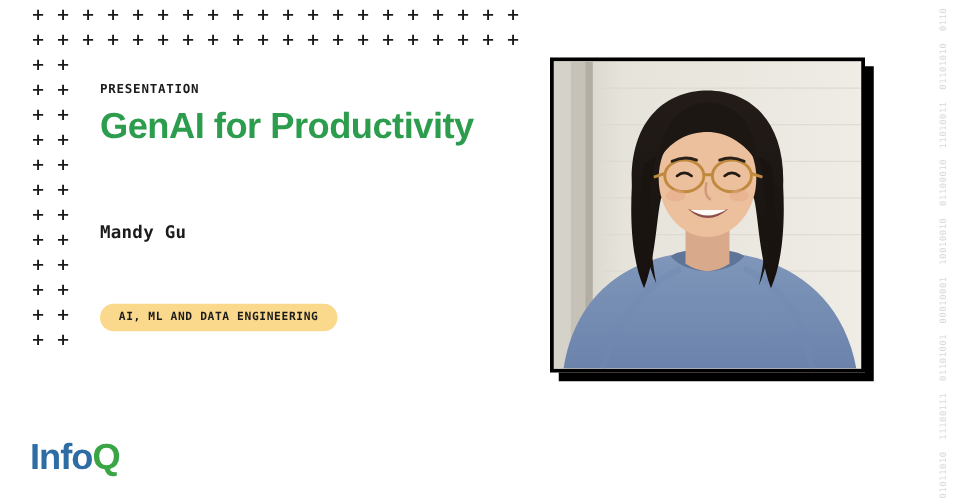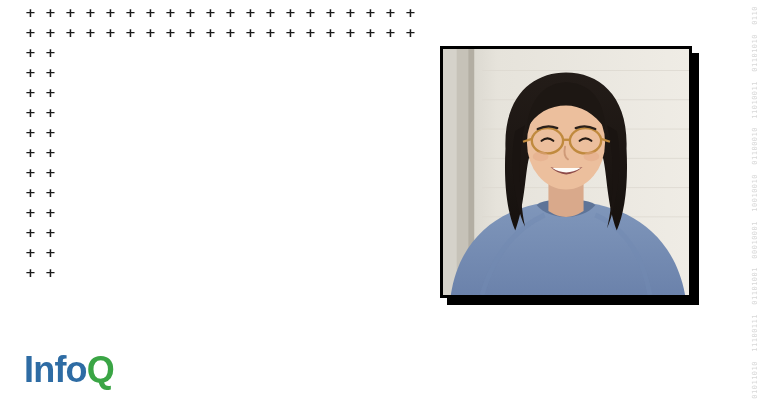--- a/index.html
+++ b/index.html
@@ -124,21 +124,21 @@
     background: #e9e6df;
   }
   .photo-frame svg { display: block; width: 100%; height: 100%; }
 
   
   .logo {
     position: absolute;
     left: 24px;
     top: 352px;
     font-family: "Liberation Sans", sans-serif;
-    font-size: 36px;
+    font-size: 29px;
     font-weight: 700;
     letter-spacing: -0.8px;
     line-height: 1;
     white-space: nowrap;
   }
   .logo .info { color: #2e6ca4; }
   .logo .q { color: #3aa545; }
 
   
   .binary-strip {
@@ -232,20 +232,26 @@
       <span class="plus" style="left: 25px; top: 207px; color: rgb(27, 27, 27);">+</span>
       <span class="plus" style="left: 45px; top: 207px; color: rgb(27, 27, 27);">+</span>
       <span class="plus" style="left: 25px; top: 227px; color: rgb(27, 27, 27);">+</span>
       <span class="plus" style="left: 45px; top: 227px; color: rgb(27, 27, 27);">+</span>
       <span class="plus" style="left: 25px; top: 247px; color: rgb(27, 27, 27);">+</span>
       <span class="plus" style="left: 45px; top: 247px; color: rgb(27, 27, 27);">+</span>
       <span class="plus" style="left: 25px; top: 267px; color: rgb(27, 27, 27);">+</span>
       <span class="plus" style="left: 45px; top: 267px; color: rgb(27, 27, 27);">+</span>
     </div>
 
+  <div class="content">
+    <p class="eyebrow">PRESENTATION</p>
+    <h1 class="title">GenAI for Productivity</h1>
+    <p class="speaker">Mandy  Gu</p>
+    <span class="track-badge">AI, ML AND DATA ENGINEERING</span>
+  </div>
 
   <div class="photo-wrap">
     <div class="photo-shadow"></div>
     <div class="photo-frame">
       <svg viewBox="0 0 252 252" preserveAspectRatio="xMidYMid slice" aria-hidden="true">
         <defs>
           <linearGradient id="wallg" x1="0" y1="0" x2="1" y2="0">
             <stop offset="0%" stop-color="#cfccc4"></stop>
             <stop offset="22%" stop-color="#e6e3db"></stop>
             <stop offset="100%" stop-color="#efece5"></stop>

